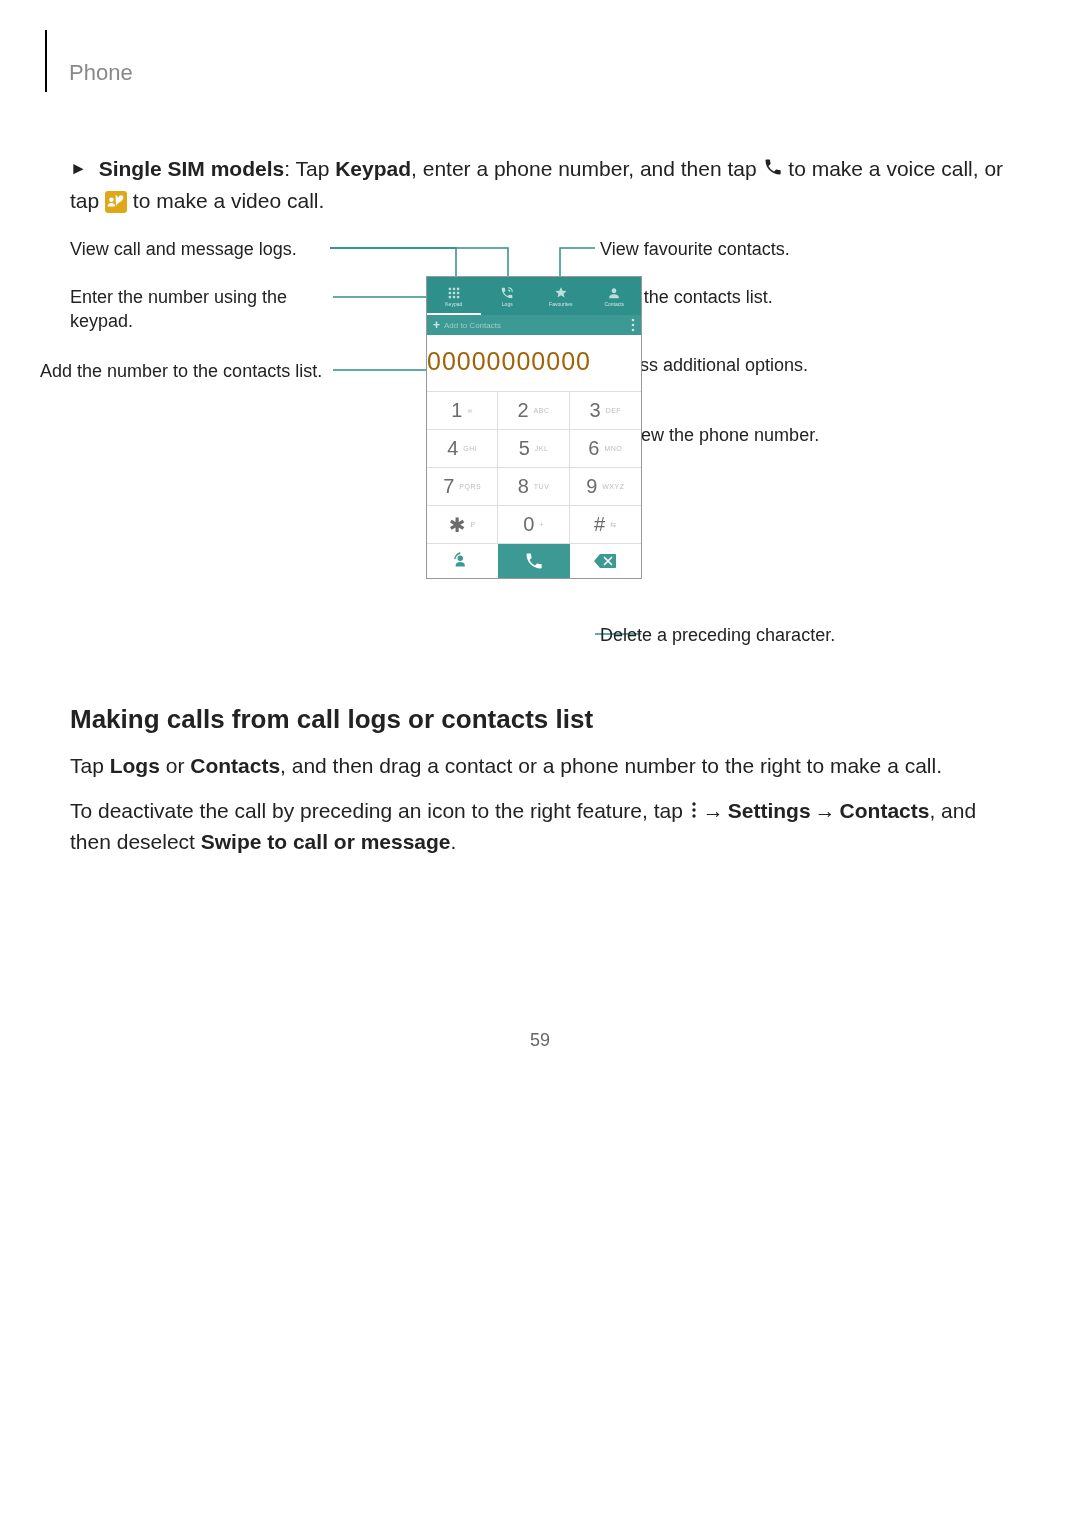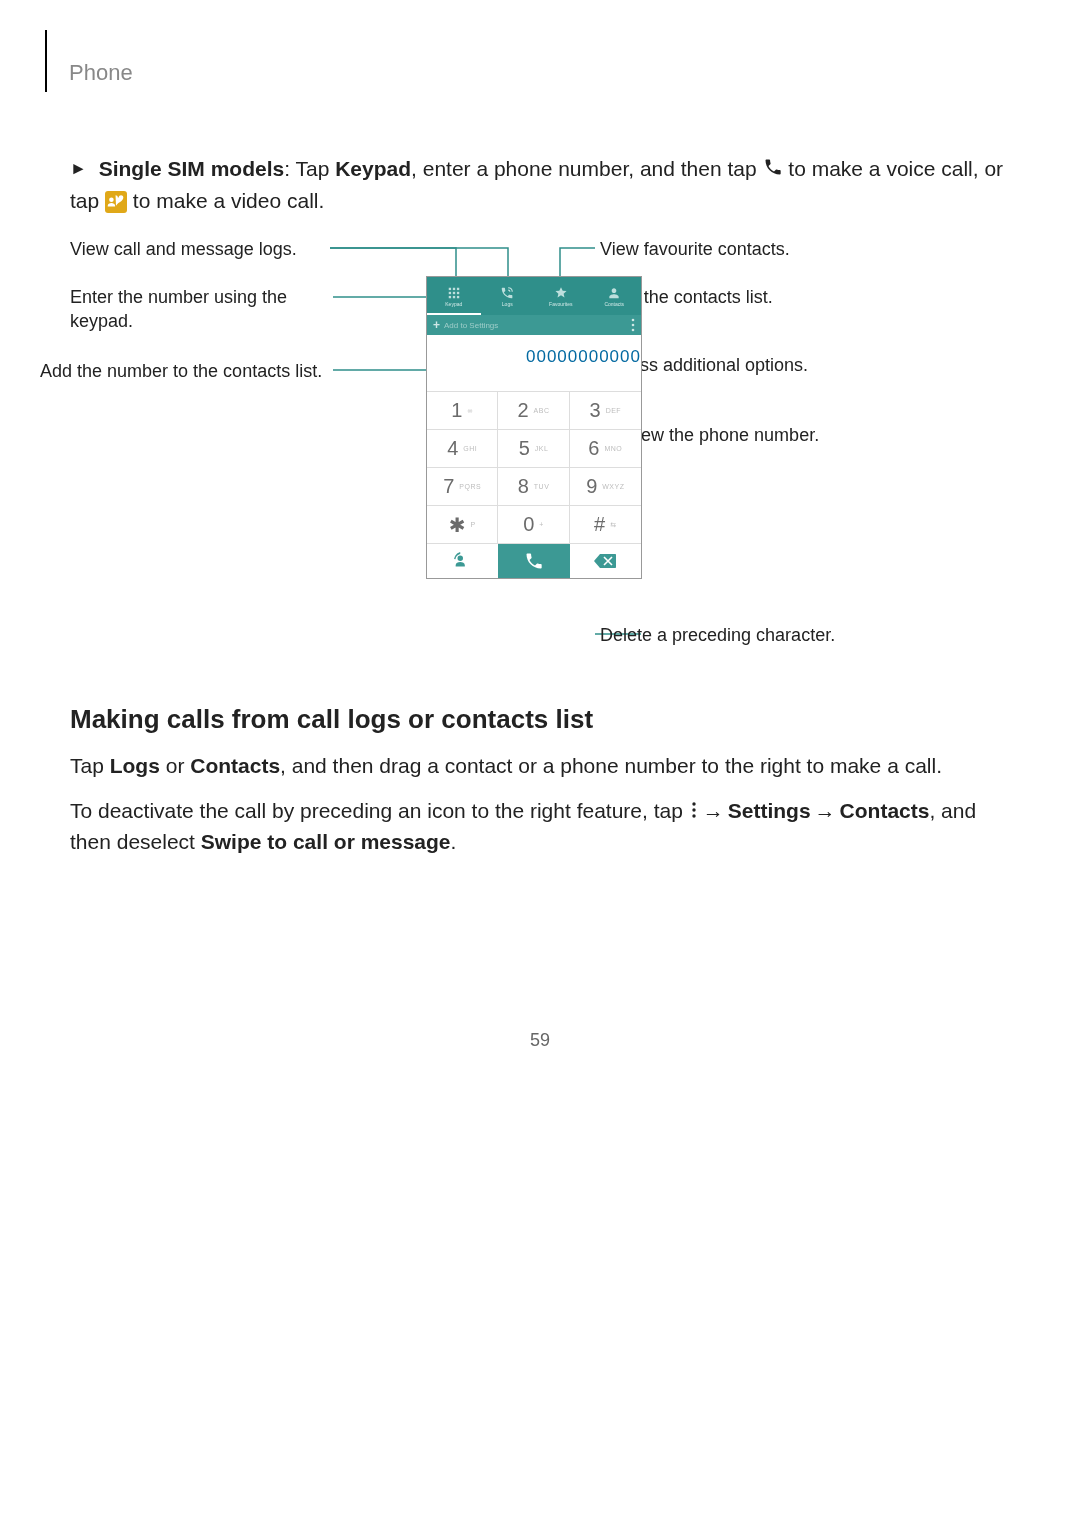--- a/index.html
+++ b/index.html
@@ -97,23 +97,23 @@
     align-items: center;
     padding: 0 6px;
     color: #9ecdc9;
     font-size: 8px;
     position: relative;
   }
   .add-row .plus { color: #cfe8e6; font-size: 12px; margin-right: 4px; font-weight: bold;}
   .add-row .more { position: absolute; right: 6px; top: 3px; }
   .number-display {
     background: #fff;
-    text-align: right;
-    color: #0369a1;
-    font-size: 17px;
+    text-align: left;
+    color: #a16207;
+    font-size: 25px;
     padding: 12px 0 4px 0;
     letter-spacing: 1px;
     border-bottom: 1px solid transparent;
     height: 56px;
     box-sizing: border-box;
   }
   .keypad {
     display: grid;
     grid-template-columns: repeat(3, 1fr);
   }
@@ -274,21 +274,21 @@
         </div>
         <div class="phone-tab">
           <svg width="14" height="14" viewBox="0 0 24 24">
               <path fill="#d6eeec" d="M12 12c2.2 0 4-1.8 4-4s-1.8-4-4-4-4 1.8-4 4 1.8 4 4 4zm0 2c-3 0-8 1.5-8 4.5V21h16v-2.5c0-3-5-4.5-8-4.5z"></path>
             </svg>
           <span>Contacts</span>
         </div>
       </div>
       <div class="add-row">
         <span class="plus">+</span>
-        <span>Add to Settings</span>
+        <span>Add to Contacts</span>
         <span class="more">
           <svg width="4" height="14" viewBox="0 0 4 14">
               <circle cx="2" cy="2" r="1.3" fill="#cfe8e6"></circle>
               <circle cx="2" cy="7" r="1.3" fill="#cfe8e6"></circle>
               <circle cx="2" cy="12" r="1.3" fill="#cfe8e6"></circle>
             </svg>
         </span>
       </div>
       <div class="number-display">00000000000</div>
       <div class="keypad">

